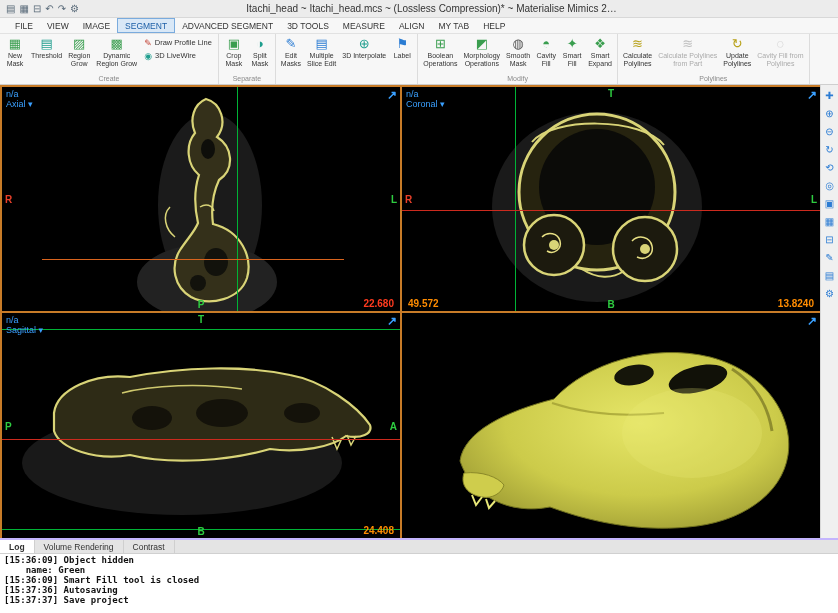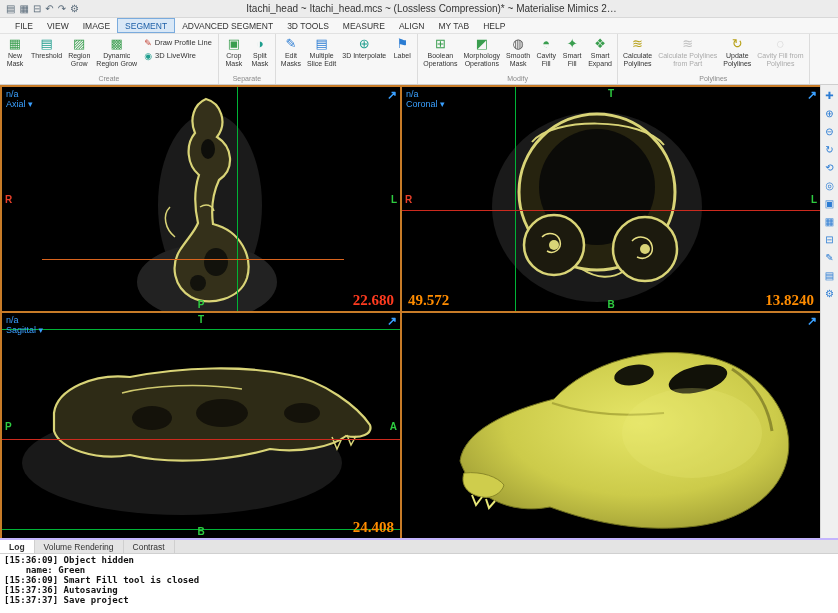--- a/index.html
+++ b/index.html
@@ -51,21 +51,21 @@
     font-size:9px; line-height:10px; }
   .vp-name { cursor:pointer; }
   .vp-max { position:absolute; top:1px; right:3px; z-index:6; color:#3aa0ff;
     font-size:12px; font-weight:bold; cursor:pointer; }
   .mk { position:absolute; z-index:5; font-weight:bold; font-size:10px; }
   .mk.green { color:#2ecc40; } .mk.red { color:#e8402a; }
   .mk-left { left:3px; top:50%; transform:translateY(-50%); }
   .mk-right { right:3px; top:50%; transform:translateY(-50%); }
   .mk-top { top:1px; left:50%; transform:translateX(-50%); }
   .mk-bottom { bottom:1px; left:50%; transform:translateX(-50%); }
-  .vp-val { position:absolute; bottom:2px; z-index:5; font-weight:bold; font-size:15px;font-family:Liberation Serif, serif; }
+  .vp-val { position:absolute; bottom:2px; z-index:5; font-weight:bold; font-size:10px; }
   .val-br { right:6px; } .val-bl { left:6px; }
   .c-red { color:#ff3b1f; } .c-orange { color:#ff8c00;margin-top:36px; }
   .ch-v { position:absolute; top:0; bottom:0; width:1px; z-index:4; }
   .ch-h { position:absolute; left:0; right:0; height:1px; z-index:4; }
   .green-line { background:#00b336; } .red-line { background:#cc2a1e; }
   .orange-line { background:#d8641e; }
 
   
   .side-toolbar { width:18px; background:#f0f0f0; border-left:1px solid #d8d8d8;
     display:flex; flex-direction:column; align-items:center; padding-top:4px; gap:4px; }

